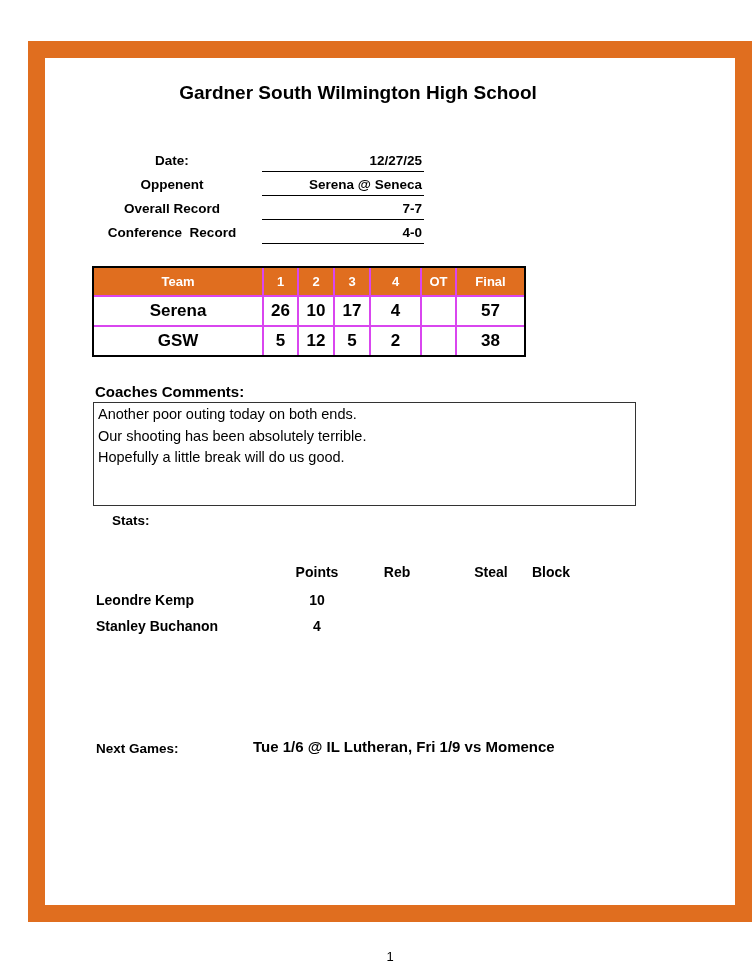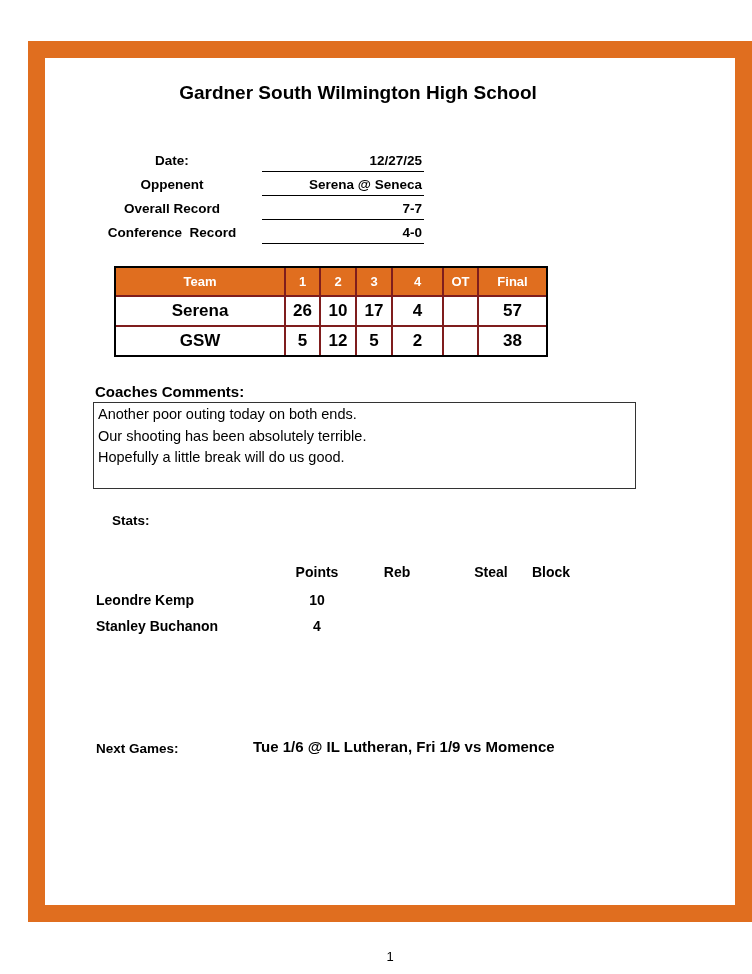--- a/index.html
+++ b/index.html
@@ -14,27 +14,27 @@
                  font-size:19px; font-weight:bold; line-height:30px; }
 
   .info-row { position:absolute; height:20px; font-size:13.5px; font-weight:bold; }
   .info-label { position:absolute; left:89px; width:166px; text-align:center; white-space:pre; }
   .info-value { position:absolute; left:262px; width:162px; text-align:right;
                 border-bottom:1.5px solid #000; padding:0 2px 3px 0; }
 
   .score-table { position:absolute; left:92px; top:266px; display:grid;
                  grid-template-columns:168px 33px 34px 34px 49px 33px 67px;
                  grid-template-rows:27px 28px 28px;
-                 gap:2px; background:#7f1d1d; border:2px solid #000;margin-left:22px; }
+                 gap:2px; background:#d946ef; border:2px solid #000; }
   .score-table .cell { background:#fff; display:flex; align-items:center; justify-content:center;
                        font-size:17px; font-weight:bold; }
   .score-table .th { background:var(--accent); color:#fff; font-size:13px; }
 
   .comments-heading { position:absolute; left:95px; top:383px; font-size:15px; font-weight:bold; }
-  .comments-box { position:absolute; left:93px; top:402px; width:543px; height:87px;
+  .comments-box { position:absolute; left:93px; top:402px; width:543px; height:104px;
                   border:1.5px solid #333; padding:1px 4px; font-size:14.5px; line-height:21.5px; }
 
   .stats-heading { position:absolute; left:96px; top:513px; font-size:13.5px; font-weight:bold;margin-left:16px; }
   .stat-col-header { position:absolute; top:564px; width:80px; text-align:center;
                      font-size:14px; font-weight:bold; }
   .player-name { position:absolute; left:96px; width:185px; font-size:14px; font-weight:bold; }
   .stat-val { position:absolute; width:80px; text-align:center; font-size:14px; font-weight:bold; }
 
   .next-games-label { position:absolute; left:96px; top:741px; font-size:13.5px; font-weight:bold; }
   .next-games-value { position:absolute; left:253px; top:738px; width:380px;

